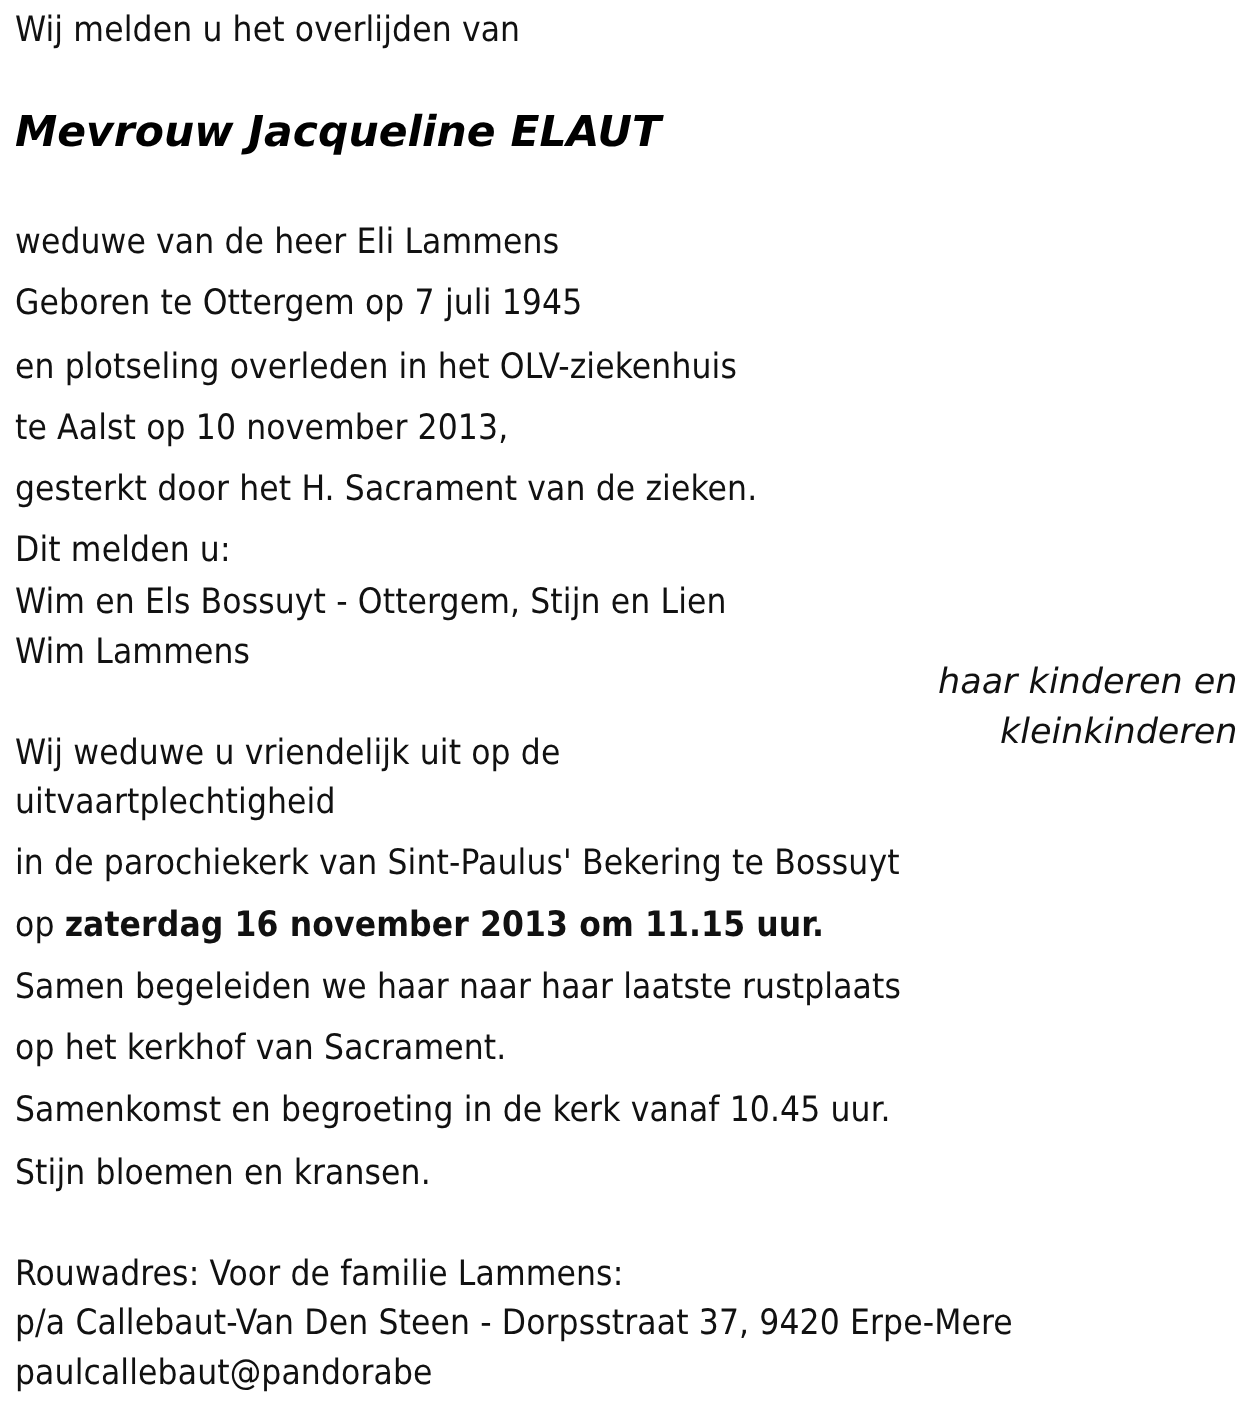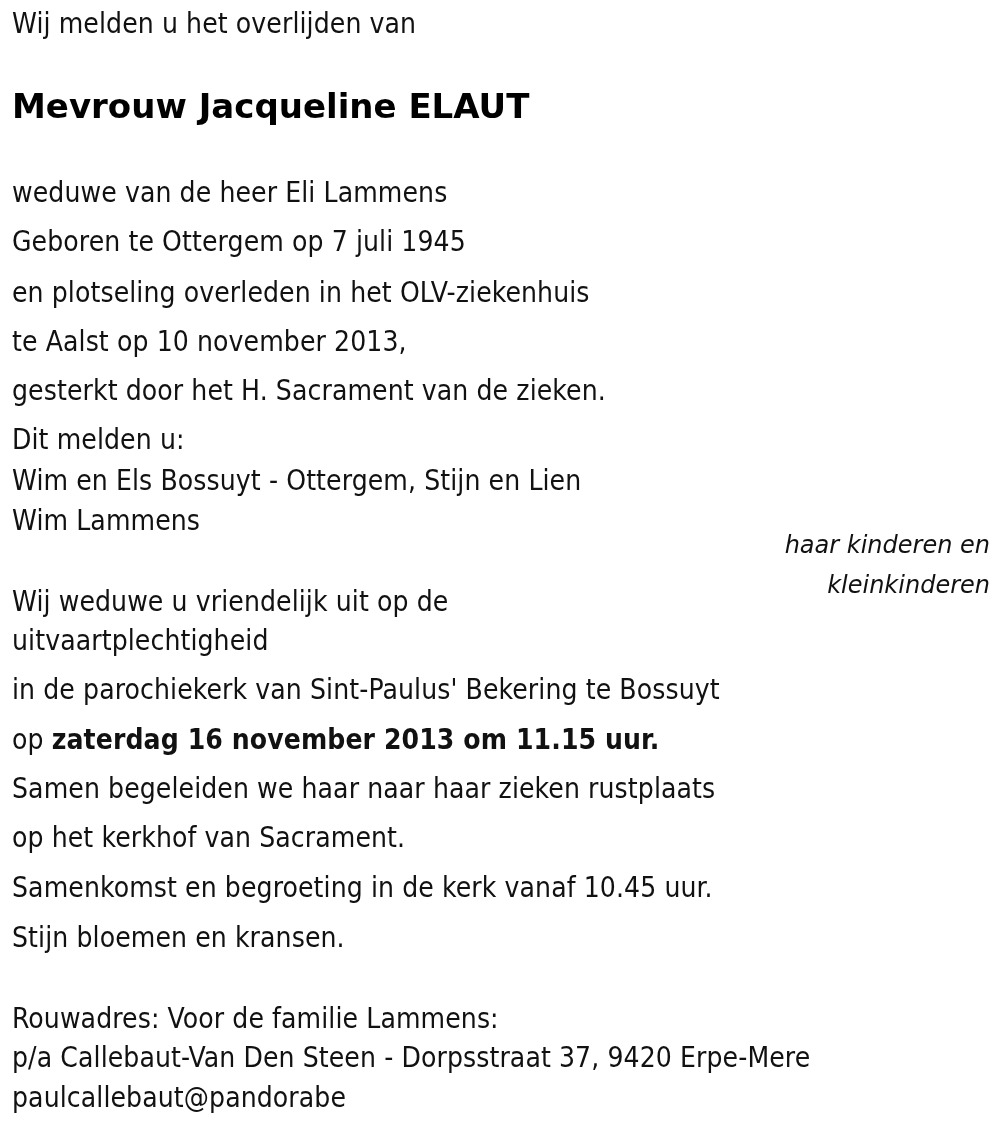--- a/index.html
+++ b/index.html
@@ -7,25 +7,25 @@
       width: 1000px; height: 1134px; position: relative; overflow: hidden;
       font-family: "DejaVu Sans", sans-serif; color: #111111;
     }
     .ln {
       position: absolute; left: 12px; white-space: nowrap;
       font-size: 28px; line-height: 30px; letter-spacing: 0.1px;
       font-stretch: condensed;
     }
     .title {
       position: absolute; left: 12px; top: 84px; white-space: nowrap;
-      font-size: 34px; line-height: 44px; font-weight: bold; color: #000;
+      font-size: 34px; line-height: 44px; font-weight: bold; color: #000; font-style: italic;
     }
     .right {
       position: absolute; right: 10px; text-align: right; white-space: nowrap;
-      font-size: 24px; line-height: 30px; font-style: italic;
+      font-size: 28px; line-height: 30px; font-style: italic;
     }
     b { font-weight: bold; }
   </style>
 </head>
 <body>
 
 <div>
   <div class="ln" style="top:9px">Wij melden u het overlijden van</div>
 
   <div class="title">Mevrouw Jacqueline ELAUT</div>
@@ -42,21 +42,21 @@
 
   <div class="right" style="top:530px">haar kinderen en</div>
   <div class="right" style="top:570px">kleinkinderen</div>
 
   <div class="ln" style="top:587px">Wij weduwe u vriendelijk uit op de</div>
   <div class="ln" style="top:626px">uitvaartplechtigheid</div>
   <div class="ln" style="top:675px">in de parochiekerk van Sint-Paulus' Bekering te Bossuyt</div>
 
   <div class="ln" style="top:725px"><span>op </span><b>zaterdag 16 november 2013 om 11.15 uur.</b></div>
 
-  <div class="ln" style="top:774px">Samen begeleiden we haar naar haar zieken rustplaats</div>
+  <div class="ln" style="top:774px">Samen begeleiden we haar naar haar laatste rustplaats</div>
   <div class="ln" style="top:823px">op het kerkhof van Sacrament.</div>
   <div class="ln" style="top:873px">Samenkomst en begroeting in de kerk vanaf 10.45 uur.</div>
   <div class="ln" style="top:923px">Stijn bloemen en kransen.</div>
 
   <div class="ln" style="top:1004px">Rouwadres: Voor de familie Lammens:</div>
   <div class="ln" style="top:1043px">p/a Callebaut-Van Den Steen - Dorpsstraat 37, 9420 Erpe-Mere</div>
   <div class="ln" style="top:1083px">paulcallebaut@pandorabe</div>
 </div>
 
 </body></html>

